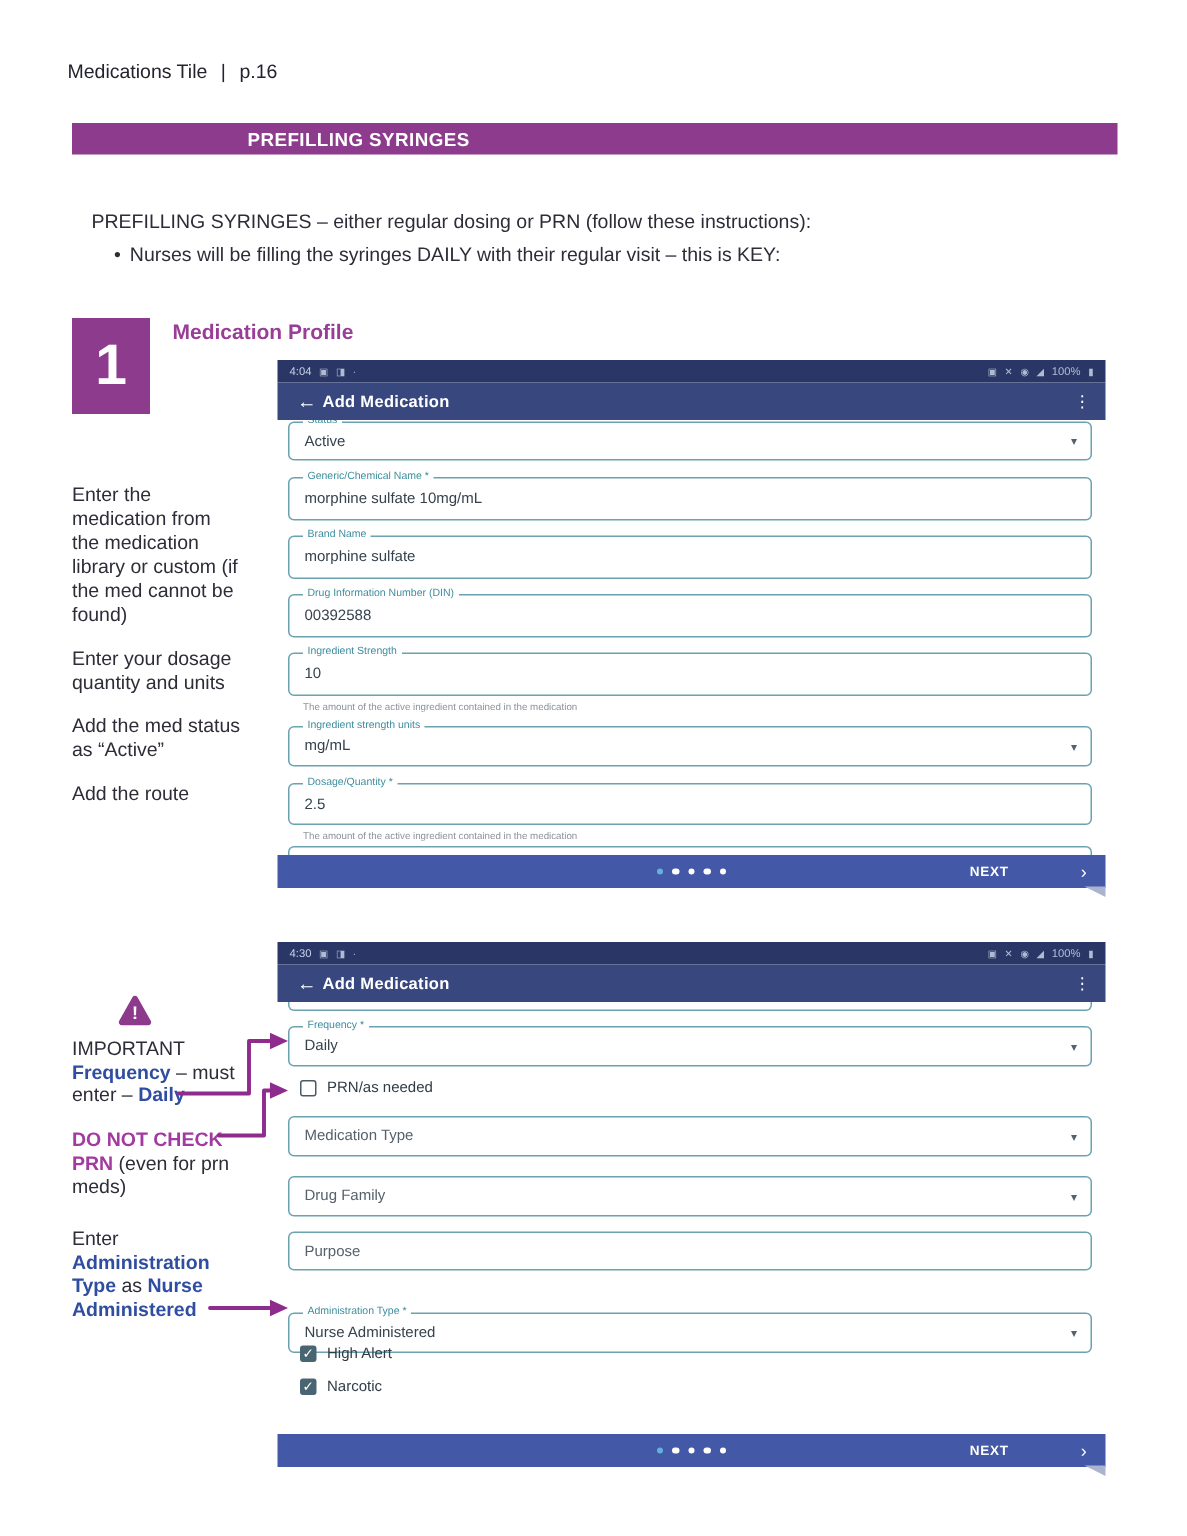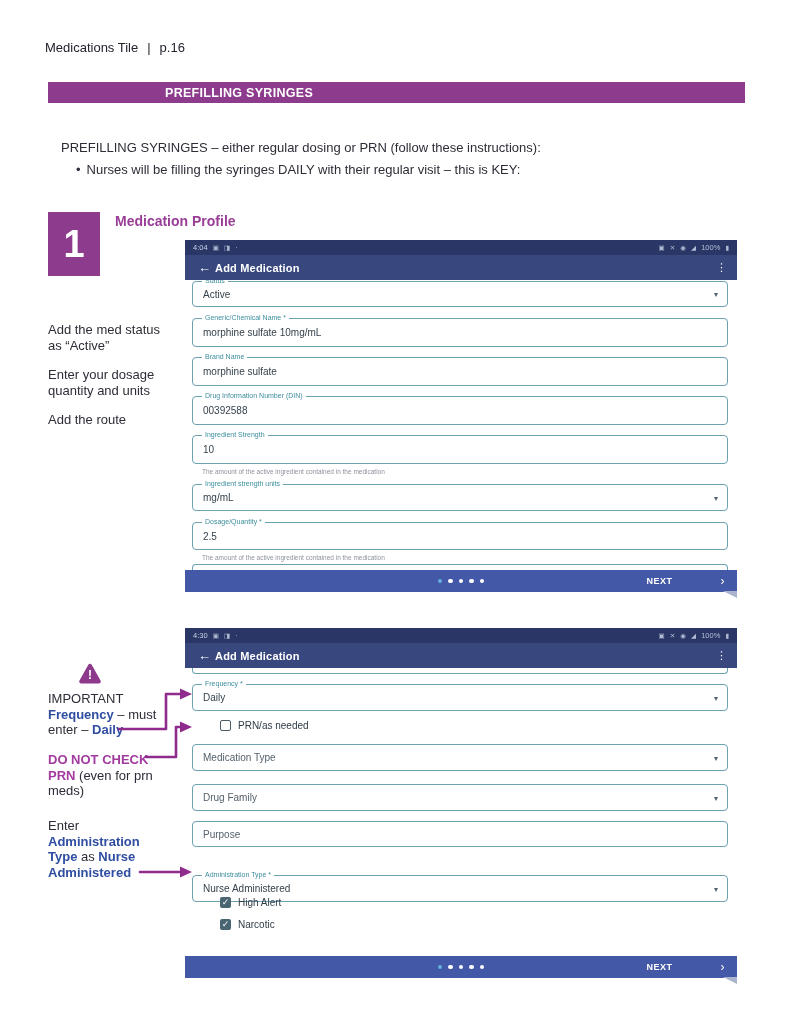--- a/index.html
+++ b/index.html
@@ -42,21 +42,21 @@
               padding:0 3px;white-space:nowrap;z-index:2;}
   .field .val{display:flex;align-items:center;height:100%;padding-left:10px;font-size:10px;color:#36424d;}
   .field .val.ph{color:#55616c;}
   .field .caret{position:absolute;right:9px;top:50%;transform:translateY(-50%);font-size:8px;color:#55616c;}
   .helper{position:absolute;left:17px;font-size:6.5px;color:#8d929b;}
   .partial-top{position:absolute;left:7px;width:536px;height:6px;border:1px solid #6aa2b0;border-bottom:none;
                border-radius:4px 4px 0 0;background:#fff;box-sizing:border-box;}
   .partial-bottom{position:absolute;left:7px;width:536px;height:8px;border:1px solid #6aa2b0;border-top:none;
                border-radius:0 0 4px 4px;background:#fff;box-sizing:border-box;}
 
-  .checkrow{position:absolute;left:15px;display:flex;align-items:flex-start;font-size:10px;color:#303b46;margin-left:20px;}
+  .checkrow{position:absolute;left:15px;display:flex;align-items:flex-start;font-size:10px;color:#303b46;}
   .cb{width:11px;height:11px;border-radius:2px;margin-right:7px;box-sizing:border-box;flex:none;}
   .cb.checked{background:#4a6572;color:#fff;font-size:9px;line-height:11px;text-align:center;}
   .cb.unchecked{border:1.5px solid #4a5b66;background:#fff;}
 
   .navbar{position:absolute;left:0;width:100%;height:22px;background:#4458a8;
           display:flex;align-items:center;justify-content:center;}
   .dots{display:flex;gap:6px;}
   .dots i{width:4.5px;height:4.5px;border-radius:50%;background:#fff;}
   .dots i.active{background:#62b1dc;}
   .next-btn{position:absolute;right:12px;top:0;height:22px;display:flex;align-items:center;
@@ -89,22 +89,23 @@
   <div class="intro-bullet">
     <span class="dot">•</span><span>Nurses will be filling the syringes DAILY with their regular visit – this is KEY:</span>
   </div>
 
   <div class="step-box">
     <span>1</span>
   </div>
   <div class="step-title">Medication Profile</div>
 
   <div class="notes1">
+    <p>Enter the medication from the medication library or custom (if the med cannot be found)</p>
+    <p>Enter your dosage quantity and units</p>
     <p>Add the med status as “Active”</p>
-    <p>Enter your dosage quantity and units</p>
     <p>Add the route</p>
   </div>
 
   <div class="shot" style="top:240px;height:352px;">
     <div class="statusbar">
       <span>
         <span>4:04</span>
         <span class="icn">▣</span>
         <span class="icn">◨</span>
         <span class="icn">·</span>

